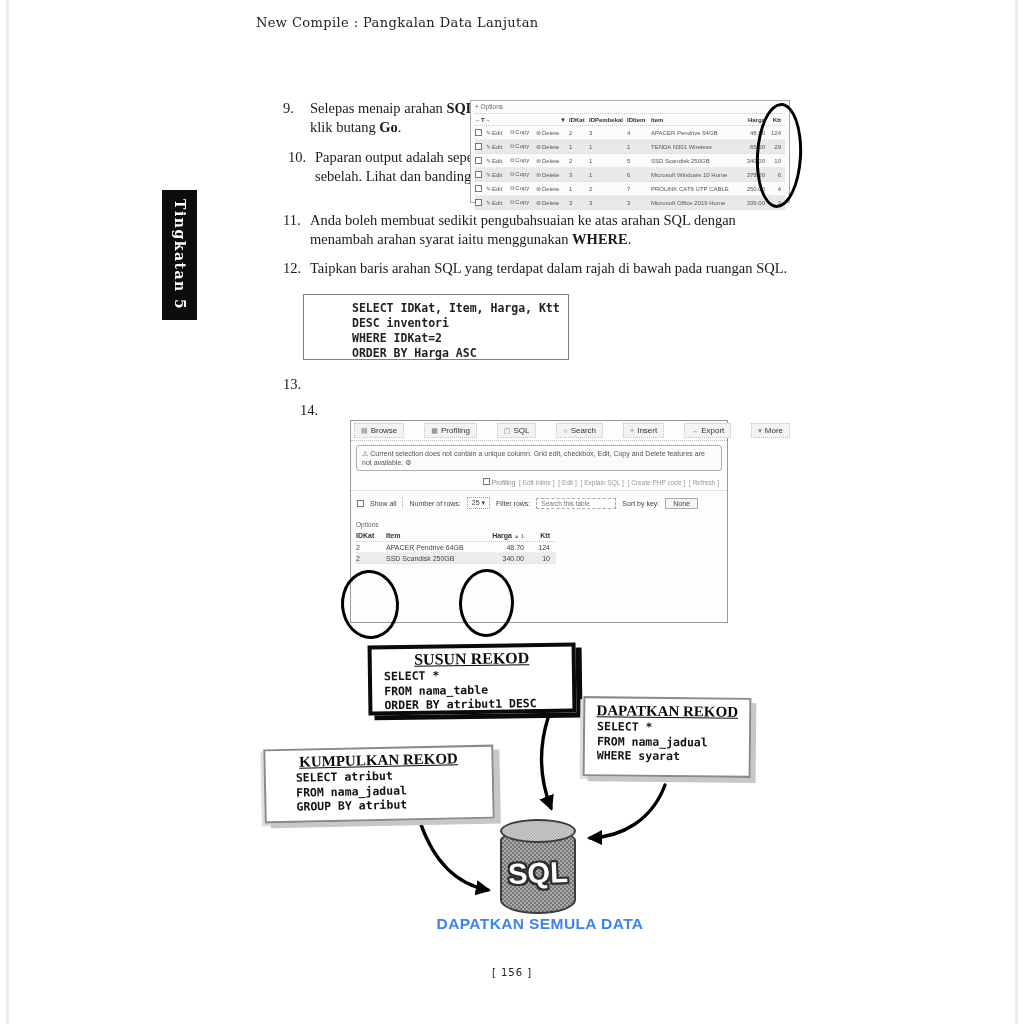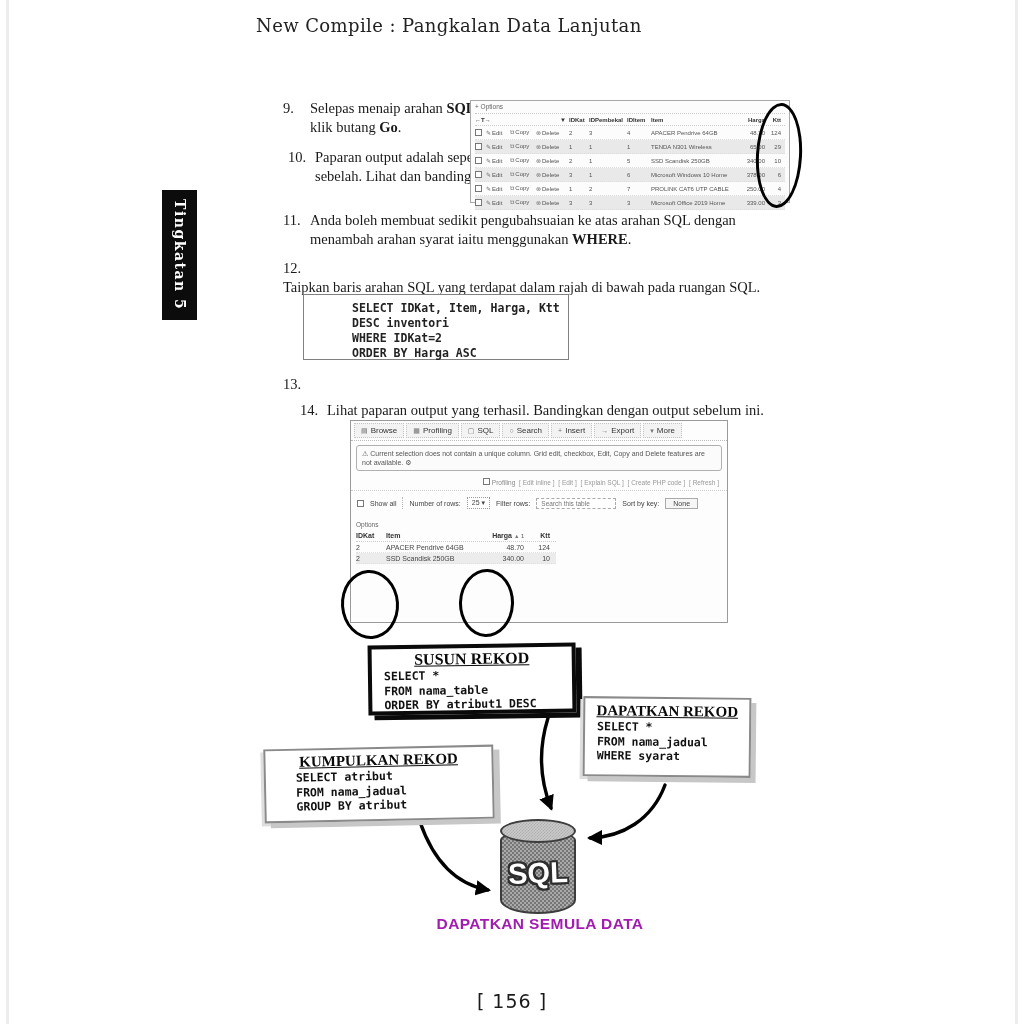--- a/index.html
+++ b/index.html
@@ -2,22 +2,22 @@
 <html><head>
 <meta charset="utf-8">
 <style>
   html,body{margin:0;padding:0;}
   body{width:1024px;height:1024px;background:#ffffff;position:relative;overflow:hidden;
        font-family:"Liberation Serif",serif;color:#1a1a1a;}
   .abs{position:absolute;}
   .edge{position:absolute;top:0;width:3px;height:1024px;background:#ededed;}
 
   
-  .pg-header{left:256px;top:15px;font-family:"DejaVu Serif",serif;font-size:18px;letter-spacing:.4px;color:#222;}
-  .pg-footer{left:0;top:990px;width:1024px;text-align:center;font-family:"DejaVu Sans",sans-serif;font-size:19px;color:#1a1a1a;letter-spacing:1px;}
+  .pg-header{left:256px;top:15px;font-family:"DejaVu Serif",serif;font-size:13px;letter-spacing:.4px;color:#222;}
+  .pg-footer{left:0;top:967px;width:1024px;text-align:center;font-family:"DejaVu Sans",sans-serif;font-size:10px;color:#1a1a1a;letter-spacing:1px;}
   .side-tab{left:162px;top:190px;width:35px;height:130px;background:#0c0c0c;color:#fff;
             writing-mode:vertical-rl;text-align:center;font-weight:bold;font-size:14px;
             letter-spacing:1.5px;font-family:"DejaVu Serif",serif;line-height:35px;}
 
   
   .step{display:flex;font-size:14.5px;line-height:18.5px;}
   .step-num{width:27px;flex:none;}
   .step-text b{font-weight:bold;}
 
   
@@ -40,21 +40,21 @@
   .act .gl{color:#777;margin-right:1px;}
   .num-r{text-align:right;padding-right:2px;}
   .s1-item{white-space:nowrap;overflow:hidden;}
 
   
   .ellipse{border:3.5px solid #000;border-radius:50%;background:transparent;}
 
   
   .shot2{left:350px;top:420px;width:378px;height:203px;border:1px solid #9a9a9a;background:#fdfdfd;
          font-family:"Liberation Sans",sans-serif;color:#444;box-sizing:border-box;}
-  .tabbar{display:flex;gap:2px;padding:2px 3px;border-bottom:1px dotted #bbb;}
+  .tabbar{display:flex;gap:20px;padding:2px 3px;border-bottom:1px dotted #bbb;}
   .tab{display:flex;align-items:center;gap:3px;font-size:8px;color:#333;background:#f3f3f3;
        border:1px dotted #c4c4c4;padding:2px 6px;white-space:nowrap;}
   .tab .gl{color:#777;font-size:7px;}
   .warnbox{margin:4px 5px;border:1px solid #b0b0b0;border-radius:3px;background:#fbfbfb;
            padding:3px 5px;font-size:7px;color:#555;line-height:9px;}
   .okbox{margin:3px 5px 0 5px;border:1px dotted #c0c0c0;background:#fafafa;padding:3px 5px;}
   .okline{font-size:7px;color:#333;}
   .okline .gl{color:#888;margin-right:2px;}
   .qline{font-family:"DejaVu Sans Mono",monospace;font-size:6.5px;color:#555;margin-top:4px;
          letter-spacing:.2px;white-space:nowrap;overflow:hidden;}
@@ -95,21 +95,21 @@
           box-sizing:border-box;border-radius:50%;background-color:#c9c9c9;
           background-image:linear-gradient(45deg,#b0b0b0 25%,transparent 25%,transparent 75%,#b0b0b0 75%),
                            linear-gradient(45deg,#b0b0b0 25%,transparent 25%,transparent 75%,#b0b0b0 75%);
           background-size:3px 3px;background-position:0 0,1.5px 1.5px;}
   .db-label{position:absolute;left:0;right:0;top:38px;text-align:center;
             font-family:"Liberation Sans",sans-serif;font-weight:bold;font-size:29px;color:#fff;
             transform:rotate(-2deg);
             text-shadow:2px 2px 0 #2e2e2e,-2px -2px 0 #2e2e2e,2px -2px 0 #2e2e2e,-2px 2px 0 #2e2e2e,
                         0 2px 0 #2e2e2e,0 -2px 0 #2e2e2e,2px 0 0 #2e2e2e,-2px 0 0 #2e2e2e;}
   .db-caption{left:340px;top:915px;width:400px;text-align:center;font-family:"Liberation Sans",sans-serif;
-              font-weight:bold;font-size:15.5px;letter-spacing:.4px;color:#a21caf;}
+              font-weight:bold;font-size:15.5px;letter-spacing:.4px;color:#3b82f6;}
 </style>
 </head>
 <body>
 
 <div class="edge" style="left:6px;"></div>
 <div class="edge" style="left:1015px;"></div>
 
 <div class="abs pg-header">New Compile : Pangkalan Data Lanjutan</div>
 <div class="abs side-tab">Tingkatan 5</div>
 
@@ -211,39 +211,38 @@
     <span class="num-r">3</span>
   </div>
 </div>
 <div class="abs ellipse" style="left:756px;top:103px;width:40px;height:99px;transform:rotate(3deg);"></div>
 
 <div class="abs step" style="left:283px;top:211px;width:508px;">
   <span class="step-num">11.</span>
   <div class="step-text" style="width:474px;"><span>Anda boleh membuat sedikit pengubahsuaian ke atas arahan SQL dengan menambah arahan syarat iaitu menggunakan </span><b>WHERE</b><span>.</span></div>
 </div>
 
-<div class="abs step" style="left:283px;top:259px;width:515px;flex-direction:column;">
+<div class="abs step" style="left:283px;top:259px;width:515px;">
   <span class="step-num">12.</span>
   <div class="step-text" style="width:481px;">Taipkan baris arahan SQL yang terdapat dalam  rajah di bawah pada ruangan SQL.</div>
 </div>
 
 <div class="abs sqlbox">
   <div>SELECT IDKat, Item, Harga, Ktt</div>
   <div>DESC inventori</div>
   <div>WHERE IDKat=2</div>
   <div>ORDER BY Harga ASC</div>
 </div>
 
 <div class="abs step" style="left:283px;top:375px;width:520px;">
   <span class="step-num">13.</span>
 </div>
 
 <div class="abs step" style="left:283px;top:401px;width:560px;margin-left:17px;">
   <span class="step-num">14.</span>
-  <div class="step-text">Lihat paparan output yang terhasil. Bandingkan dengan output sebelum ini.</div>
 </div>
 
 <div class="abs shot2">
   <div class="tabbar">
     <span class="tab">
         <span class="gl">▤</span>
         <span>Browse</span>
       </span>
     <span class="tab">
         <span class="gl">▦</span>

